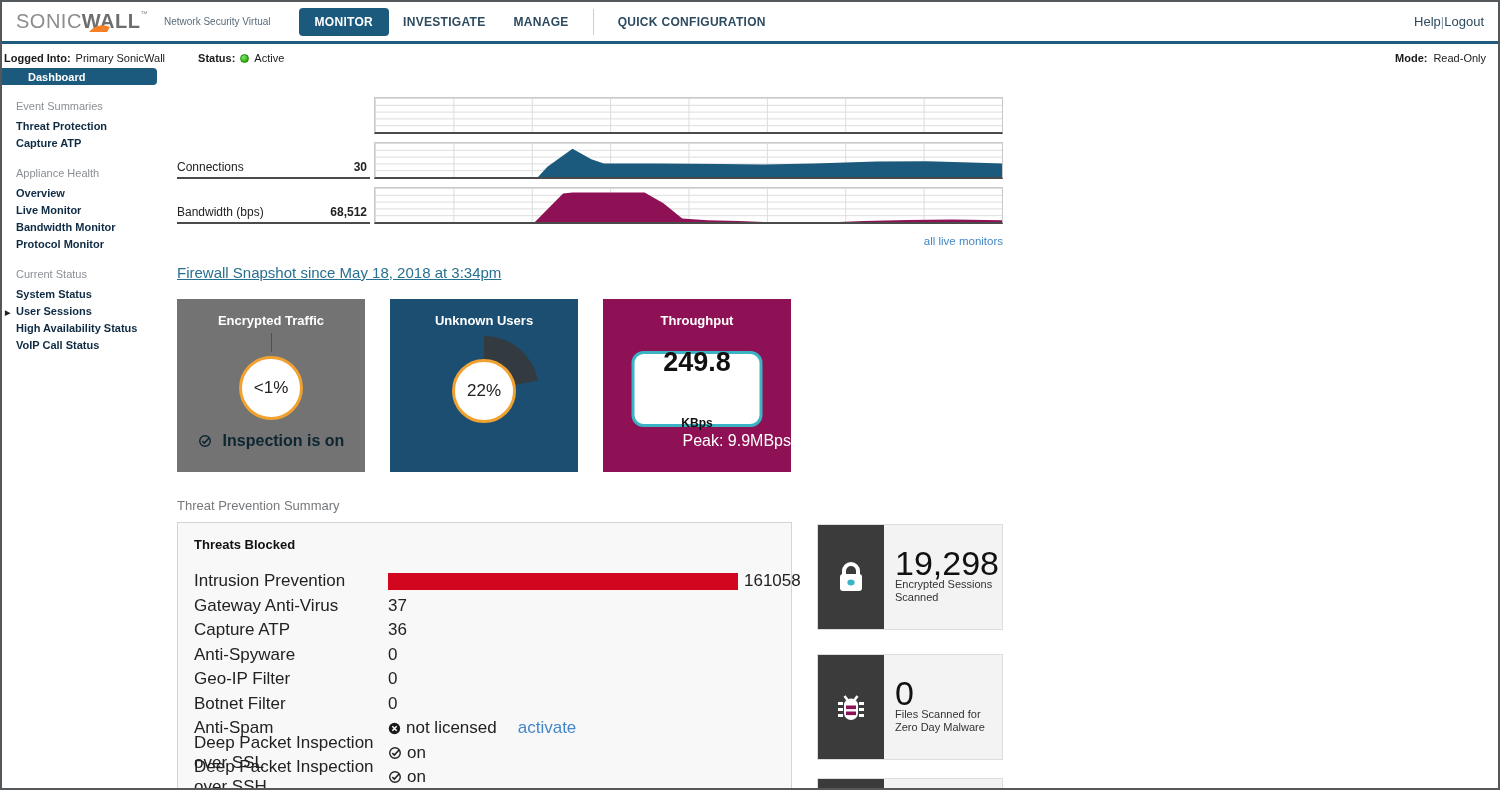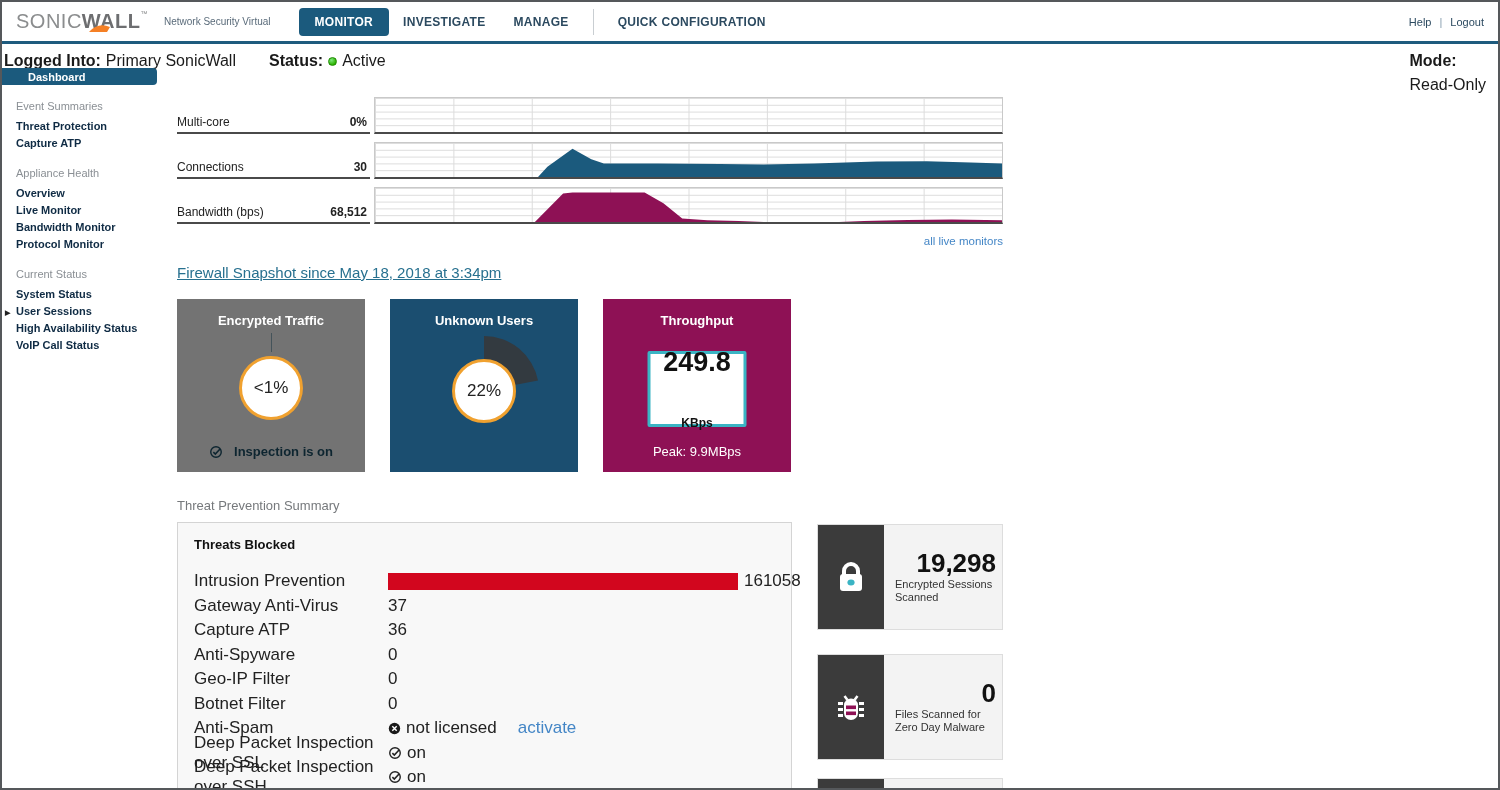--- a/index.html
+++ b/index.html
@@ -18,31 +18,31 @@
   .logo { margin-left:14px; font-size:20px; letter-spacing:.5px; white-space:nowrap; position:relative; }
   .logo-sonic { color:#8b8d8e; font-weight:400; }
   .logo-wall { color:#6d6e70; font-weight:700; position:relative; }
   .logo-swoosh { position:absolute; left:6px; bottom:-1px; width:30px; height:9px; }
   .logo-tm { color:#8b8d8e; font-size:7px; vertical-align:top; }
   .product { margin-left:16px; font-size:10px; color:#5a6b7a; white-space:nowrap; }
   .tabs { display:flex; align-items:center; margin-left:28px; }
   .tab { font-size:12px; font-weight:700; color:#2c4a60; padding:6px 14px; cursor:pointer; letter-spacing:.3px; white-space:nowrap; }
   .tab.active { background:#1b5a7d; color:#fff; border-radius:4px; padding:7px 16px; }
   .tabsep { width:1px; height:26px; background:#c9ced2; margin:0 10px; }
-  .nav-right { position:absolute; right:14px; top:0; height:39px; display:flex; align-items:center; gap:8px; font-size:11px; color:#2c4a60; }
+  .nav-right { position:absolute; right:14px; top:0; height:39px; display:flex; align-items:center; font-size:13px; color:#2c4a60; }
   .nav-right a { cursor:pointer; color:#2c4a60; text-decoration:none; }
   .nav-pipe { color:#8aa0b0; }
 
   
-  .statusbar { position:absolute; left:0; top:45px; width:100%; height:22px; font-size:16px; color:#1a1a1a; }
+  .statusbar { position:absolute; left:0; top:45px; width:100%; height:22px; font-size:11px; color:#1a1a1a; }
   .sb-left { position:absolute; left:2px; top:5px; display:flex; align-items:center; gap:5px; white-space:nowrap; }
   .sb-bold { font-weight:700; }
   .sb-status { margin-left:28px; font-weight:700; }
   .green-dot { width:9px; height:9px; border-radius:50%; background:radial-gradient(circle at 35% 30%, #7ce87c, #2db200 70%); border:1px solid #1d8a00; display:inline-block; }
-  .sb-right { position:absolute; right:12px; top:5px; display:flex; gap:6px;flex-direction:column; }
+  .sb-right { position:absolute; right:12px; top:5px; display:flex; gap:6px; }
 
   
   .sidebar { position:absolute; left:0; top:66px; width:170px; }
   .dash-tab { width:155px; height:17px; background:#1b5a7d; color:#fff; font-size:11px; font-weight:700;
     border-radius:0 4px 4px 0; display:flex; align-items:center; padding-left:26px; cursor:pointer; }
   .side-section { margin-top:15px; }
   .side-title { font-size:11px; color:#8a8f94; padding-left:14px; margin-bottom:6px; }
   .side-item { position:relative; font-size:11px; font-weight:700; color:#0f2b44; padding:2px 0 2px 14px; cursor:pointer; line-height:13px; }
   .side-caret { position:absolute; left:3px; top:3px; font-size:7px; color:#222; }
 
@@ -68,25 +68,25 @@
   .snap-heading { position:absolute; left:175px; top:262px; font-size:15px; color:#27708f;text-decoration:underline; }
   .snap-card { position:absolute; top:297px; width:188px; height:173px; color:#fff; }
   .snap-title { text-align:center; margin-top:14px; font-size:13px; font-weight:700; }
   .gauge-tick { position:absolute; left:50%; top:34px; width:1px; height:19px; background:rgba(10,45,60,.45); }
   .gauge-circle {
     position:absolute; left:50%; transform:translateX(-50%); top:57px;
     width:64px; height:64px; border-radius:50%; background:#fff; border:3px solid #f0a12f;
     display:flex; align-items:center; justify-content:center; font-size:17px; color:#222;
   }
   .wedge-svg { position:absolute; left:39px; top:37px; width:110px; height:110px; }
-  .card-footer { position:absolute; bottom:13px; width:100%; text-align:center; font-size:13px; }
+  .card-footer { position:absolute; bottom:22px; width:100%; text-align:right; font-size:16px; }
   .footer-dark { color:#0d2530; display:flex; justify-content:center; align-items:center; gap:6px; font-weight:700;}
   .tp-box {
-    position:absolute; left:50%; transform:translateX(-50%); top:52px; width:99px; height:76px;
-    background:#fff; border:3px solid #3ab4c4; border-radius:2px; color:#111;
+    position:absolute; left:50%; transform:translateX(-50%); top:52px; width:131px; height:76px;
+    background:#fff; border:3px solid #3ab4c4; border-radius:12px; color:#111;
     display:flex; flex-direction:column; align-items:center; justify-content:center;gap:41px;
   }
   .tp-val { font-size:27px; font-weight:700; line-height:26px; }
   .tp-unit { font-size:12px; font-weight:700; }
 
   
   .tps-label { position:absolute; left:175px; top:496px; font-size:13px; color:#76797c; }
   .threat-panel {
     position:absolute; left:175px; top:520px; width:615px; height:300px;
     background:#f8f8f8; border:1px solid #d4d4d4; padding:14px 16px;
@@ -99,21 +99,21 @@
   .t-barval { margin-left:6px; }
   .icon-x { width:13px; height:13px; flex:none; margin-right:5px; }
   .icon-chk { width:14px; height:14px; flex:none; margin-right:5px; }
   .t-link { color:#4486c6; margin-left:21px; cursor:pointer; }
 
   
   .stat-card { position:absolute; left:815px; width:186px; height:106px;
     background:#f3f3f3; border:1px solid #ddd; display:flex; }
   .stat-icon-block { width:66px; flex:none; background:#3b3b3b; display:flex; align-items:center; justify-content:center; }
   .stat-body { flex:1; display:flex; flex-direction:column; justify-content:center; padding-left:11px; padding-right:6px; }
-  .stat-value { font-size:26px; font-weight:700; color:#111; line-height:26px;text-align:right; }
+  .stat-value { font-size:34px; font-weight:400; color:#111; line-height:26px; }
   .stat-label { font-size:11px; color:#333; line-height:13px; margin-top:2px; }
 </style>
 </head>
 <body>
 
 <div class="page">
 
   <div class="topnav">
     <div class="logo">
       <span class="logo-sonic">SONIC</span><span class="logo-wall"><span>WALL</span><svg class="logo-swoosh" viewBox="0 0 30 9">
@@ -169,24 +169,20 @@
     <div class="side-section">
       <div class="side-title">Current Status</div>
       <div class="side-item">System Status</div>
       <div class="side-item"><span class="side-caret">▶</span><span>User Sessions</span></div>
       <div class="side-item">High Availability Status</div>
       <div class="side-item">VoIP Call Status</div>
     </div>
   </div>
 
   <div class="mon-row" style="top:95px">
-    <div class="mon-label">
-      <span>Multi-core</span>
-      <span class="val">0%</span>
-    </div>
     <div class="chart">
         <svg viewBox="0 0 100 34" preserveAspectRatio="none" style="position:absolute;left:0;top:0;width:100%;height:100%">
           <polygon points="0,34 0.00,34.00 100.00,34.00 100,34" fill="#1b5a7d"></polygon>
         </svg>
       </div>
   </div>
 
   <div class="mon-row" style="top:140px">
     <div class="mon-label">
       <span>Connections</span>

